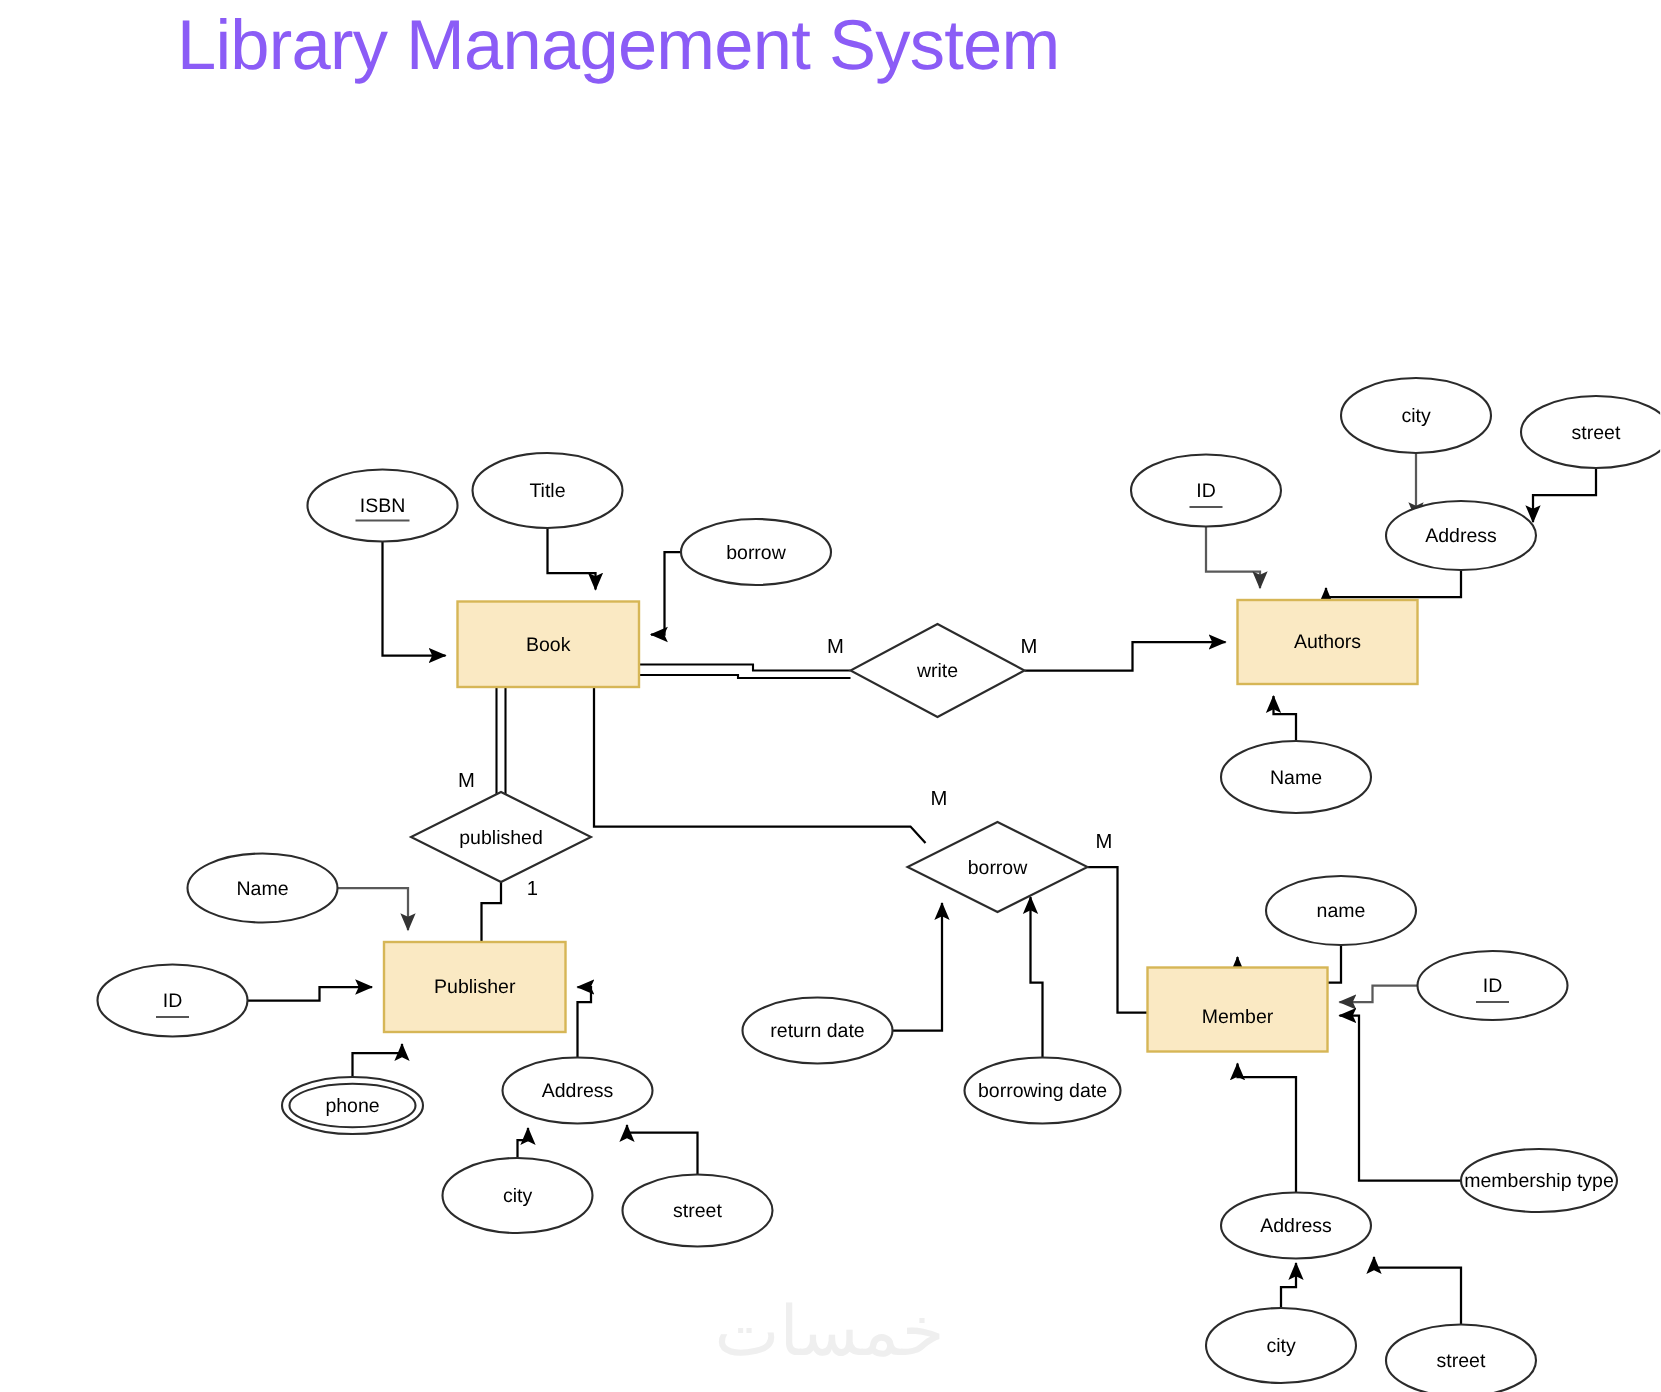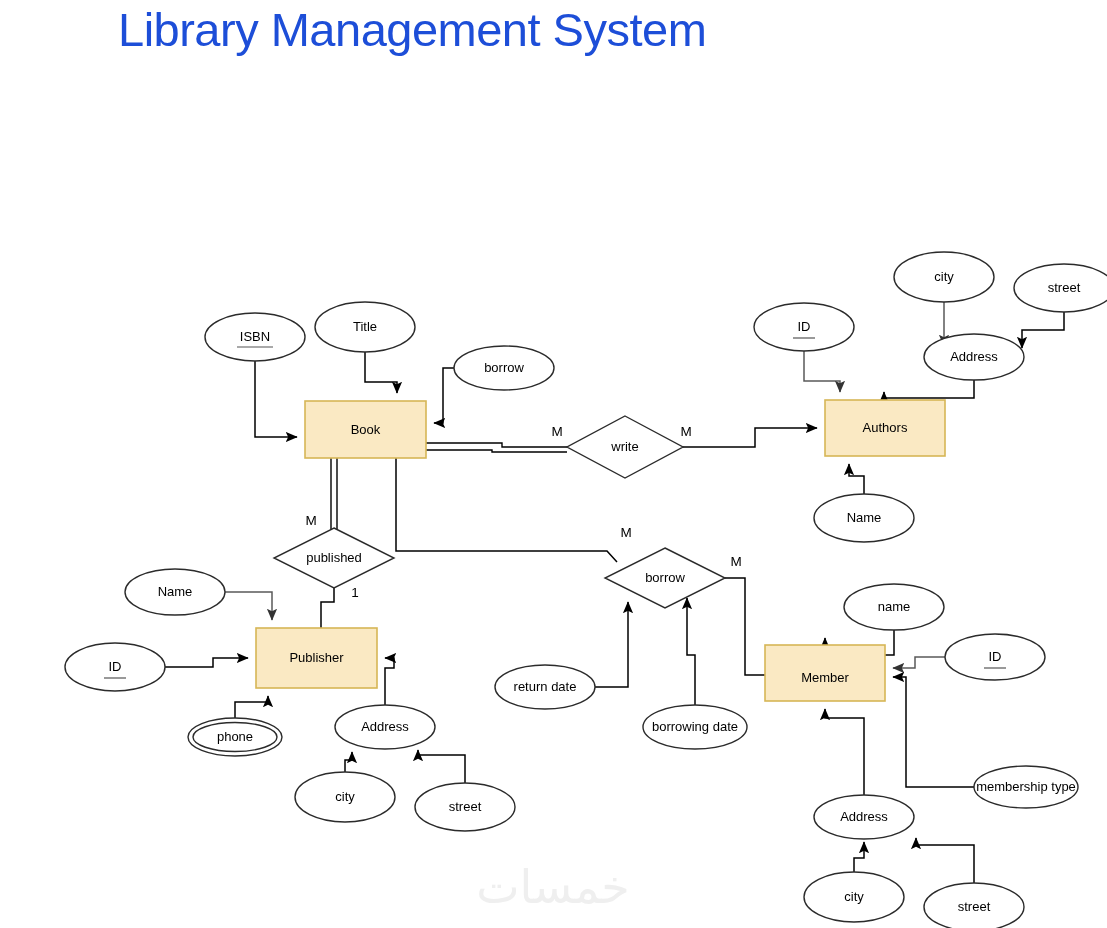--- a/index.html
+++ b/index.html
@@ -16,21 +16,21 @@
     height: 928px;
     background: #ffffff;
     overflow: hidden;
   }
   #diagram-title {
     position: absolute;
     left: 118px;
     top: 2px;
     font-size: 47px;
     font-weight: normal;
-    color: #1d4ed8;
+    color: #8b5cf6;
     letter-spacing: -0.5px;
     white-space: nowrap;
     font-family: "Liberation Sans", sans-serif;
   }
   #watermark {
     position: absolute;
     left: 443px;
     top: 860px;
     width: 220px;
     text-align: center;

